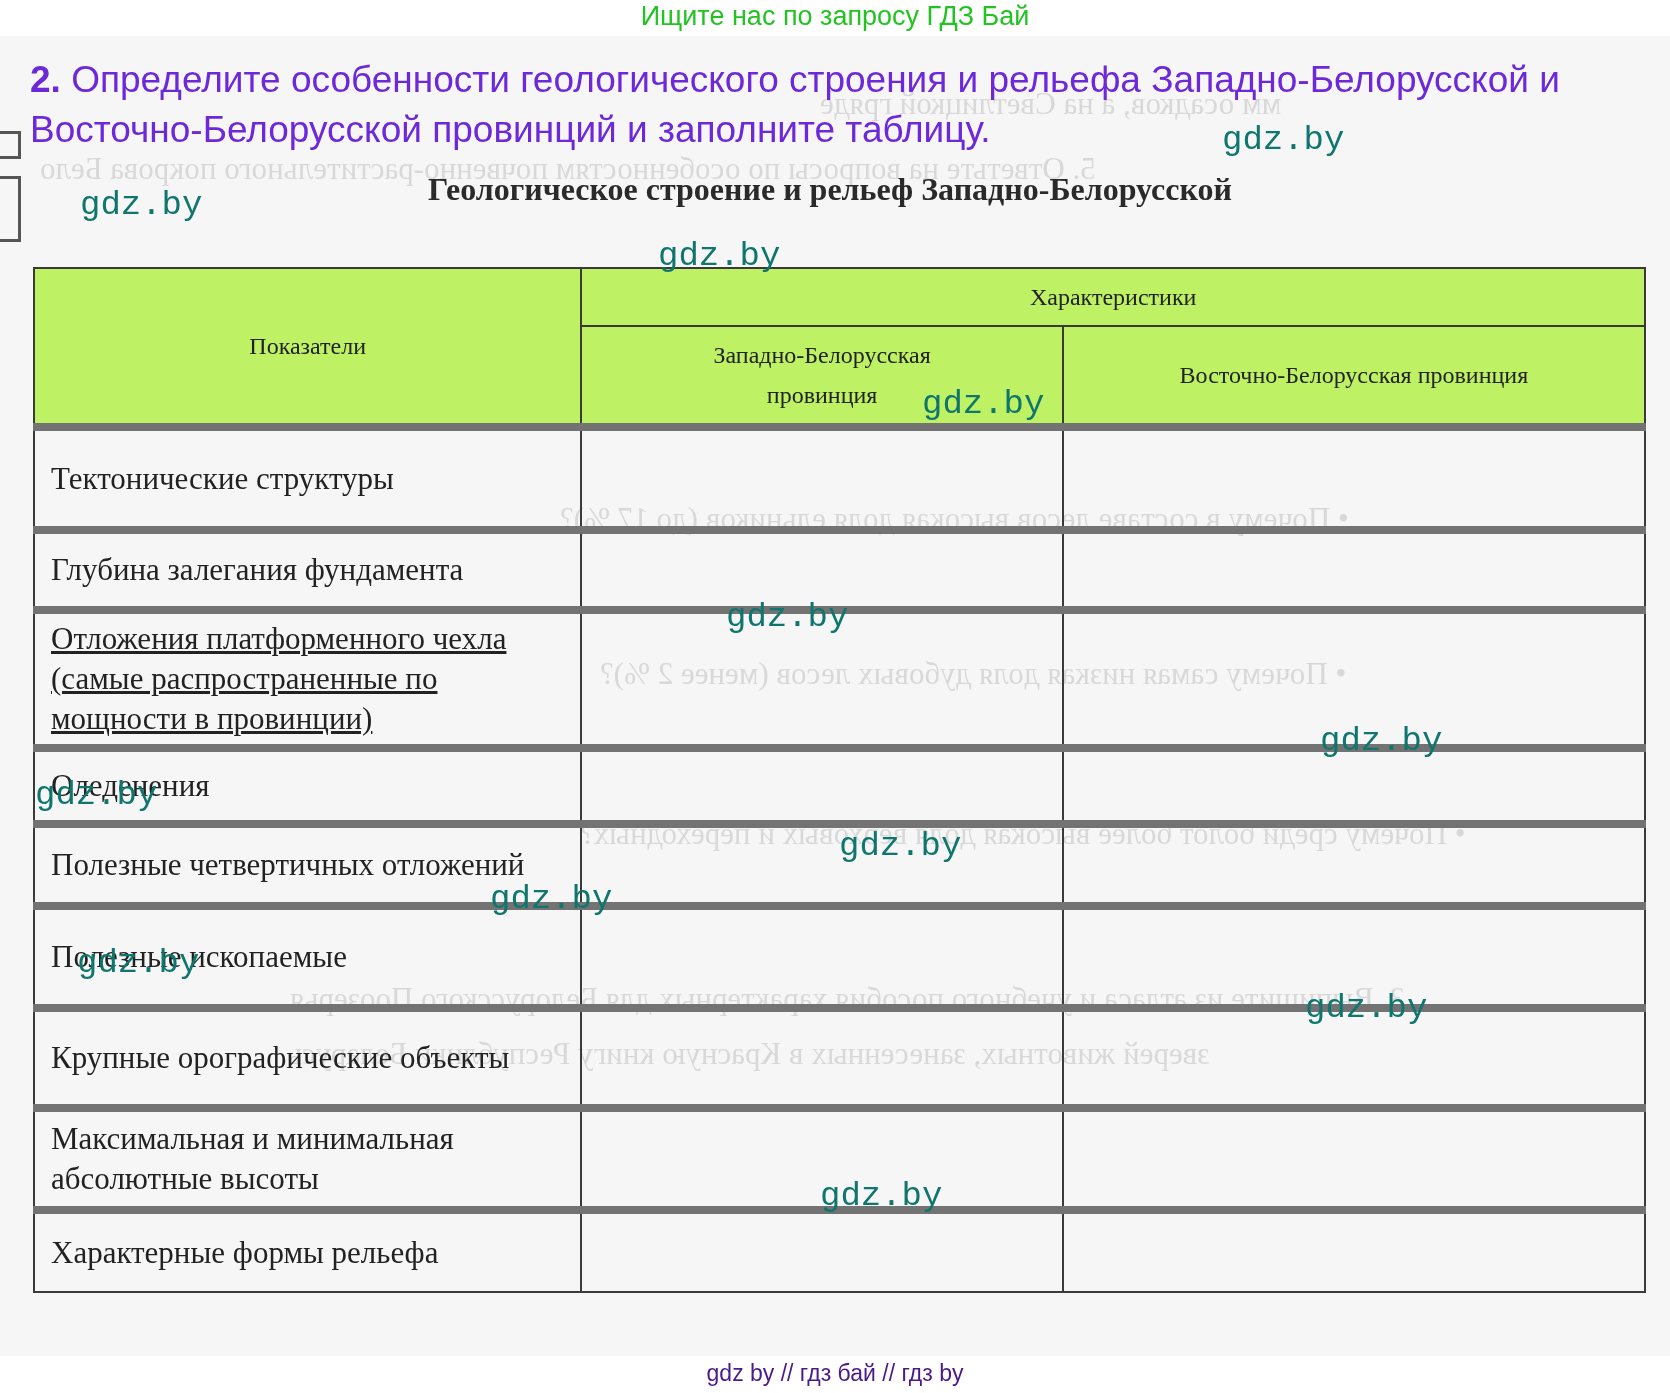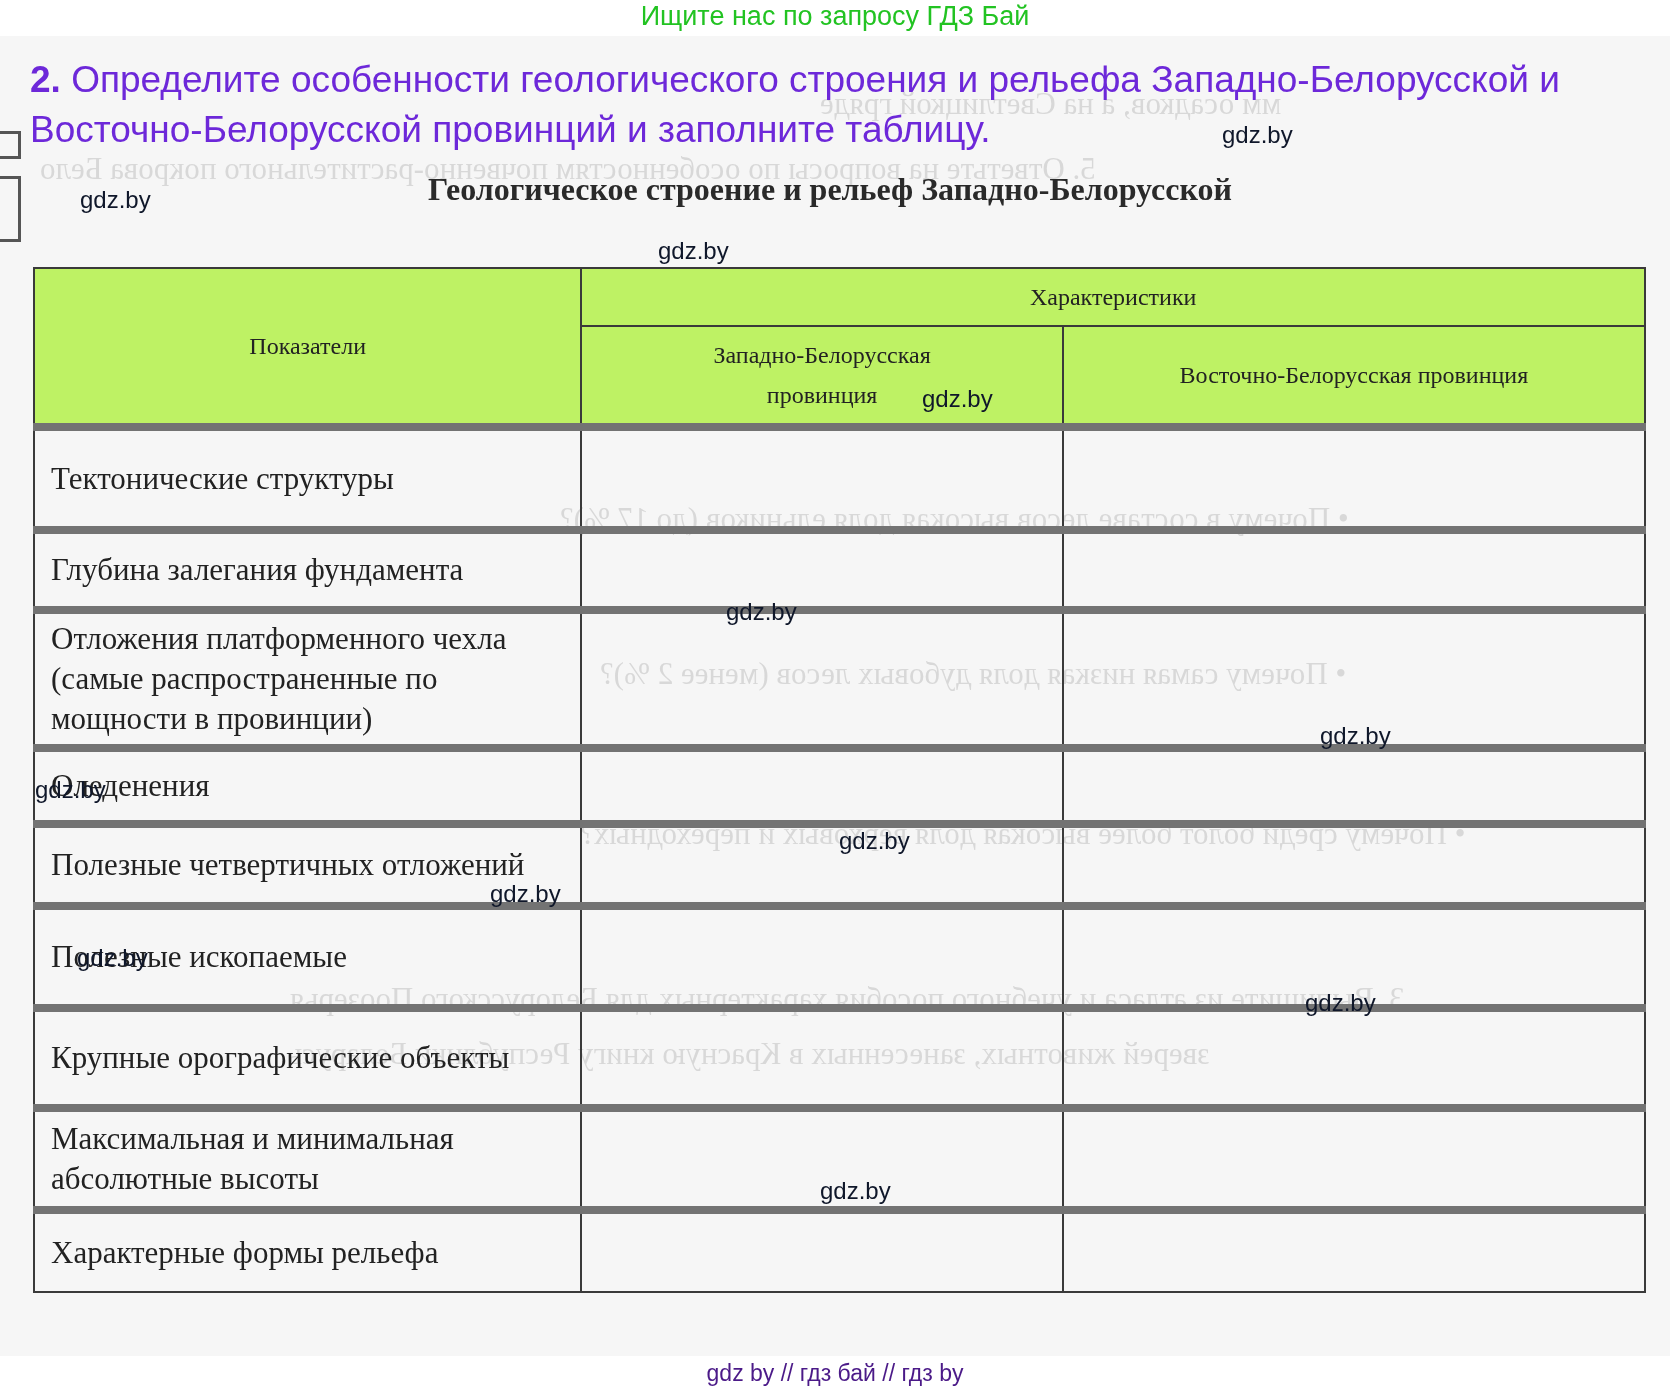--- a/index.html
+++ b/index.html
@@ -39,21 +39,21 @@
   }
   table.geo th, table.geo td {
     border: 2px solid #3a3a3a; padding: 0; vertical-align: middle;
   }
   table.geo th {
     background: #bef264; font-weight: normal; font-size: 24px; text-align: center; line-height: 40px;
   }
   table.geo tr.row td.label { text-align: left; padding-left: 16px; font-size: 31px; line-height: 40px; }
   table.geo tr.row td { border-top: 8px solid #737373; }
   .wm {
-    position: absolute; color: #0f172a; font-family: Liberation Sans, sans-serif; font-size: 24px;
+    position: absolute; color: #0f766e; font-family: Liberation Mono, monospace; font-size: 34px;
   }
   .bottom-banner {
     position: absolute; left: 0; top: 1356px; width: 1670px; height: 37px; background: #ffffff;
     text-align: center; color: #4b1a88; font-family: "Liberation Sans", sans-serif; font-size: 23px; line-height: 34px;
   }
 </style>
 </head>
 <body>
 
 <div class="top-banner">Ищите нас по запросу ГДЗ Бай</div>
@@ -101,21 +101,21 @@
     <td class="label">Тектонические структуры</td>
     <td></td>
     <td></td>
   </tr>
   <tr class="row" style="height:80px">
     <td class="label">Глубина залегания фундамента</td>
     <td></td>
     <td></td>
   </tr>
   <tr class="row" style="height:138px">
-    <td class="label" style="padding-right:64px;">Отложения платформенного чехла (самые распространенные по мощности в провинции)</td>
+    <td class="label" style="padding-right:64px;text-decoration:underline;">Отложения платформенного чехла (самые распространенные по мощности в провинции)</td>
     <td></td>
     <td></td>
   </tr>
   <tr class="row" style="height:76px">
     <td class="label">Оледенения</td>
     <td></td>
     <td></td>
   </tr>
   <tr class="row" style="height:82px">
     <td class="label">Полезные четвертичных отложений</td>

